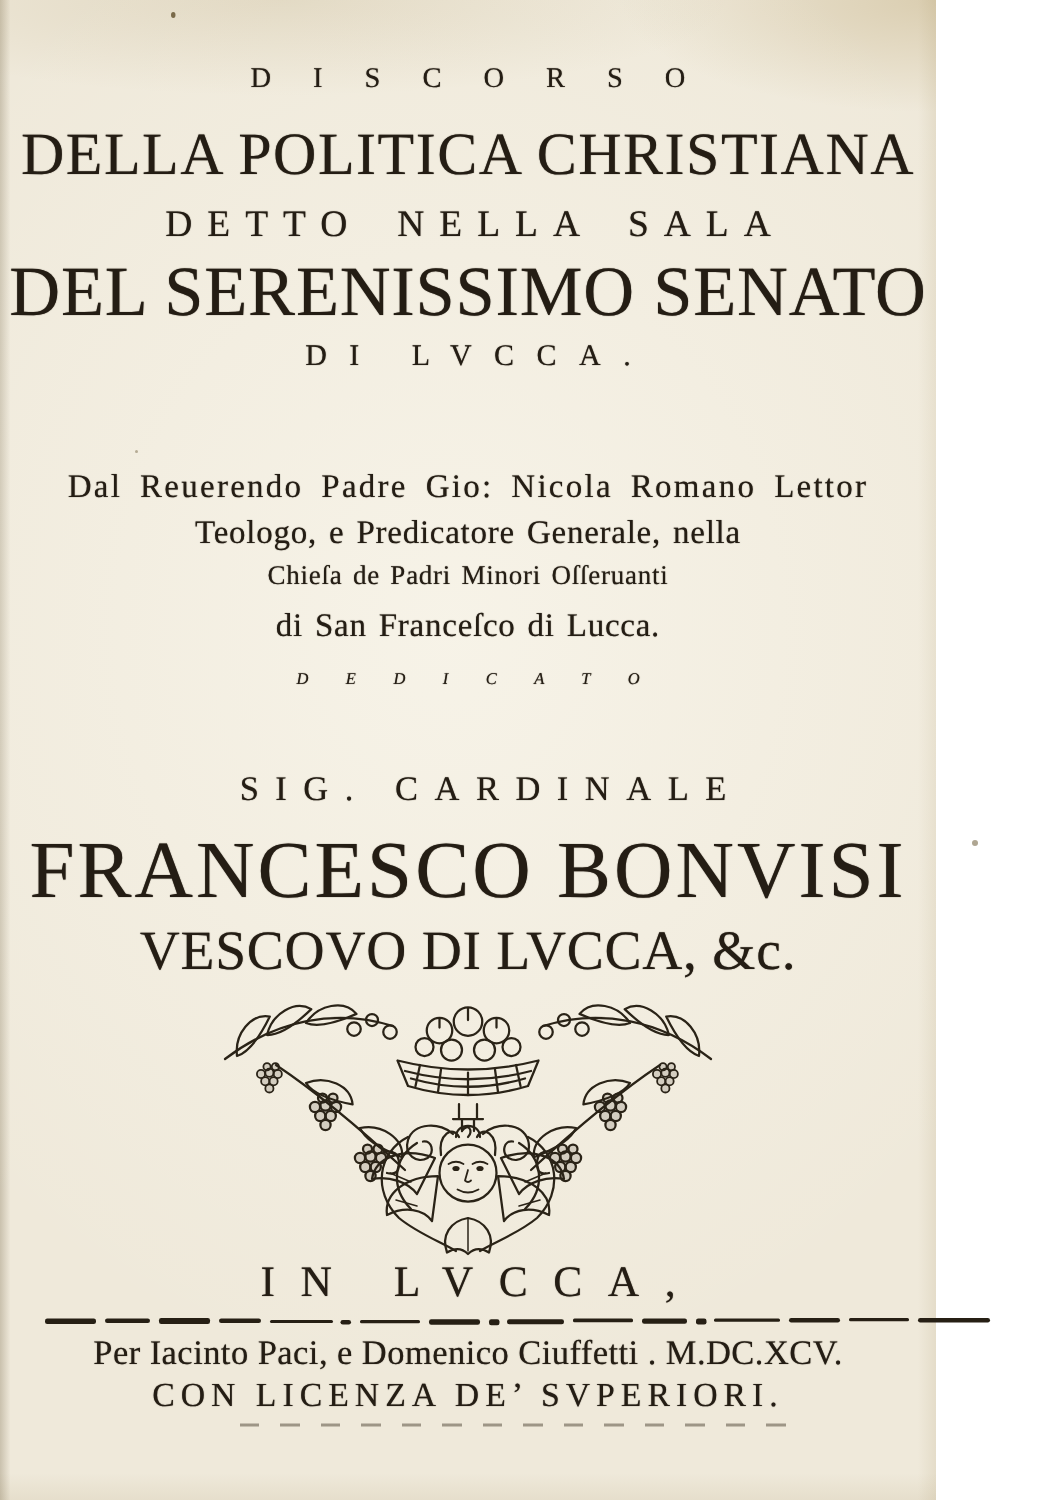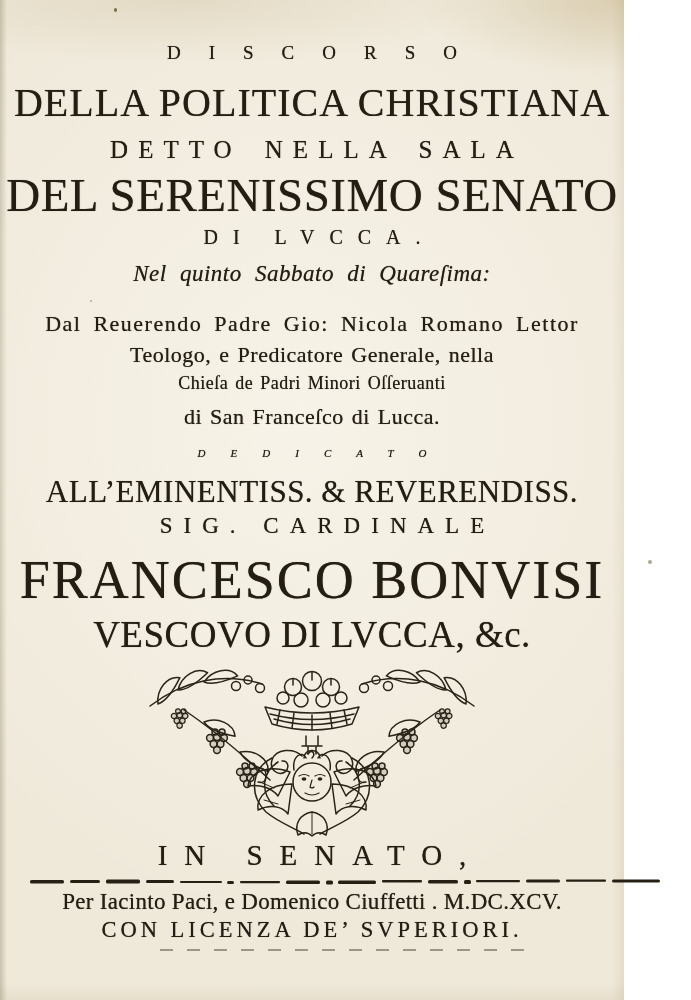--- a/index.html
+++ b/index.html
@@ -52,29 +52,27 @@
 </head>
 <body>
 
 <div class="page">
 
   <div class="line t-discorso">DISCORSO</div>
   <div class="line t-detto">DETTO NELLA SALA</div>
   <div class="line t-della">DELLA POLITICA CHRISTIANA</div>
   <div class="line t-sereniss">DEL SERENISSIMO SENATO</div>
   <div class="line t-dilucca">DI LVCCA.</div>
-  <div class="line t-occasion">Nel quinto Sabbato di Quareſima:</div>
 
   <div class="line t-auth1">Dal Reuerendo Padre Gio: Nicola Romano Lettor</div>
   <div class="line t-auth2">Teologo, e Predicatore Generale, nella</div>
   <div class="line t-auth3">Chieſa de Padri Minori Oſſeruanti</div>
   <div class="line t-auth4">di San Franceſco di Lucca.</div>
 
   <div class="line t-dedicato">DEDICATO</div>
-  <div class="line t-eminentiss">ALL’EMINENTISS. &amp; REVERENDISS.</div>
   <div class="line t-cardinale">SIG. CARDINALE</div>
   <div class="line t-name">FRANCESCO BONVISI</div>
   <div class="line t-vescovo">VESCOVO DI LVCCA, &amp;c.</div>
 
   <div class="ornament-wrap">
     <svg width="336" height="178" viewBox="0 0 336 178">
       <defs>
         <path id="leaf" d="M0,0 C7,-13 24,-18 33,-9 C24,-4 10,3 0,0 Z"></path>
         <g id="grape">
           <circle cx="0" cy="0" r="3.4"></circle>
@@ -156,21 +154,21 @@
         <ellipse cx="160" cy="119" rx="2.4" ry="1.7" fill="#2a2317" stroke="none"></ellipse>
         <ellipse cx="176" cy="119" rx="2.4" ry="1.7" fill="#2a2317" stroke="none"></ellipse>
         <path d="M168,120 L166,127 Q168,129 170,127 M161,133 Q168,137 175,133" stroke-width="1.2"></path>
 
         <path d="M168,152 C156,154 150,164 154,175 Q162,170 168,176 Q174,170 182,175 C186,164 180,154 168,152 Z"></path>
         <path d="M168,152 L168,174" stroke-width="1"></path>
       </g>
     </svg>
   </div>
 
-  <div class="line t-inlucca">IN SENATO,</div>
+  <div class="line t-inlucca">IN LVCCA,</div>
 
   <div class="rule-wrap">
     <svg width="632" height="12" viewBox="0 0 632 12">
       <g fill="#261f14">
         <rect x="0" y="4" width="34" height="3.6" rx="1.5"></rect>
           <rect x="40" y="4" width="30" height="3" rx="1.5"></rect>
         <rect x="76" y="3.6" width="34" height="4" rx="1.5"></rect>
           <rect x="116" y="4" width="28" height="3" rx="1.5"></rect>
         <rect x="150" y="5" width="42" height="2" rx="1"></rect>  
           <rect x="197" y="5" width="7" height="3" rx="1.5"></rect>

